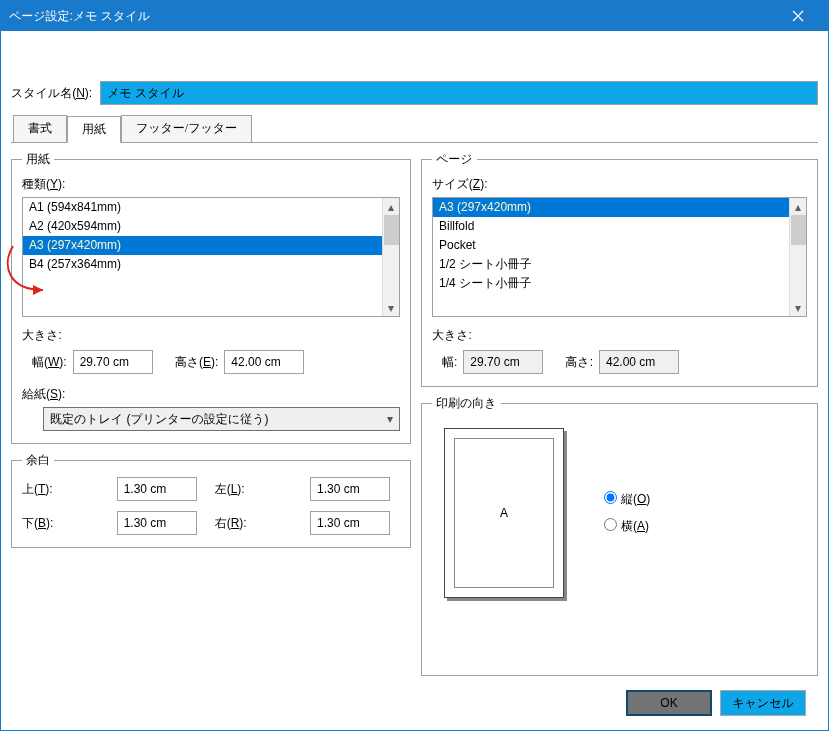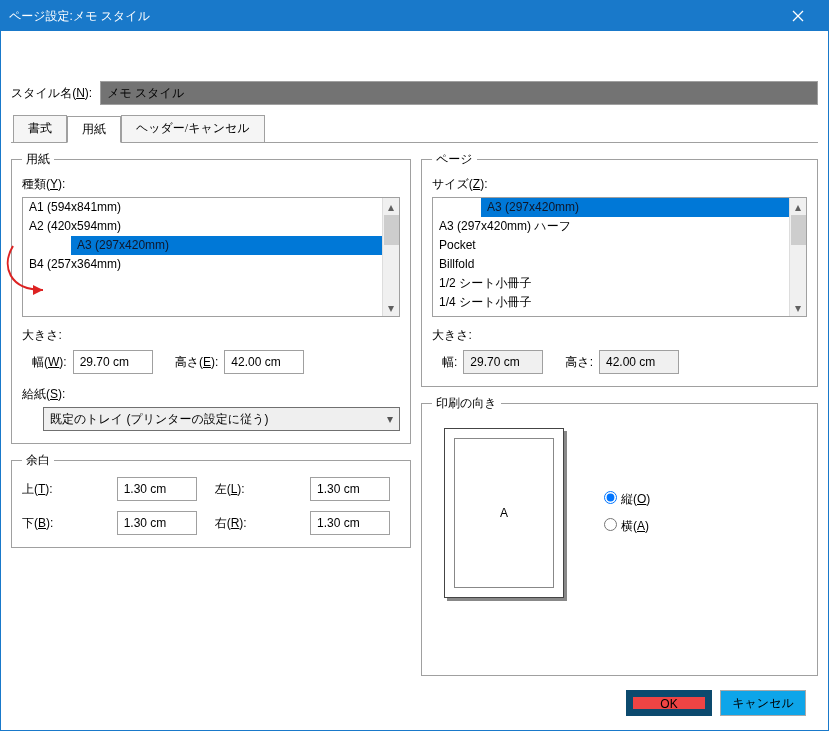--- a/index.html
+++ b/index.html
@@ -8,41 +8,41 @@
 .window { width: 829px; height: 731px; background: #fff; border: 1px solid #1979ca; display: flex; flex-direction: column; gap: 40px; }
 .titlebar { background: #1979ca; color: #fff; height: 30px; display: flex; align-items: center; padding: 0 8px; }
 .titlebar .title { flex: 1; font-size: 12px; }
 .titlebar .close { width: 44px; height: 30px; display: flex; align-items: center; justify-content: center; color: #fff; cursor: pointer; }
 .titlebar .close svg { width: 12px; height: 12px; }
 
 .content { flex: 1; background: #fff; padding: 10px 10px 0 10px; display: flex; flex-direction: column; }
 
 .style-row { display: flex; align-items: center; margin-bottom: 10px; gap: 8px; }
 .style-row label { white-space: nowrap; }
-.style-row input { flex: 1; height: 24px; padding: 2px 6px; border: 1px solid #a0a0a0; background: #737373; }
+.style-row input { flex: 1; height: 24px; padding: 2px 6px; border: 1px solid #a0a0a0; background: #0ea5e9; }
 
 .tabs { display: flex; border-bottom: 1px solid #a0a0a0; margin-bottom: 8px; padding-left: 2px; }
 .tab { padding: 4px 14px; border: 1px solid #a0a0a0; border-bottom: none; background: #fff; margin-right: 0px; position: relative; top: 1px; cursor: pointer; }
 .tab.inactive { background: #f5f5f5; top: 0; font-family: Liberation Serif, serif; }
 .tab.active { background: #fff; border-bottom: 1px solid #fff; }
 
 .columns { flex: 1; display: flex; gap: 10px; }
 .col { display: flex; flex-direction: column; gap: 8px; }
 .col.left { width: 400px; }
 .col.right { flex: 1; }
 
 fieldset { border: 1px solid #a0a0a0; padding: 8px 10px 12px 10px; }
 legend { padding: 0 4px; }
 
 .field-label { margin-bottom: 4px; }
 
 .listbox-wrap { display: flex; border: 1px solid #a0a0a0; height: 120px; }
 .listbox { flex: 1; overflow: hidden; background: #fff; }
 .listbox .item { padding: 1px 6px; cursor: pointer; height: 19px; line-height: 17px; }
-.listbox .item.selected { background: #0078d7; color: #0f172a; margin-left: 48px; }
+.listbox .item.selected { background: #0078d7; color: #fef9c3; }
 .listbox .item.highlighted { border: 1.5px solid #d22; padding: 0 4.5px; line-height: 15px; }
 .scrollbar-v { width: 17px; background: #f0f0f0; border-left: 1px solid #ddd; display: flex; flex-direction: column; align-items: center; }
 .sb-btn { width: 17px; height: 17px; display: flex; align-items: center; justify-content: center; color: #606060; }
 .sb-thumb { width: 15px; background: #cdcdcd; }
 .sb-track { flex: 1; }
 
 .size-row { display: flex; align-items: center; gap: 6px; margin-top: 6px; }
 .size-row label { white-space: nowrap; }
 .size-row input { width: 80px; height: 24px; padding: 2px 6px; border: 1px solid #a0a0a0; background: #fff; }
 .size-row input.readonly { background: #f0f0f0; }
@@ -57,21 +57,21 @@
 .margin-grid input { width: 80px; height: 24px; padding: 2px 6px; border: 1px solid #a0a0a0; background: #fff; }
 
 .orient { display: flex; align-items: center; gap: 40px; padding: 8px 12px; }
 .preview { width: 120px; height: 170px; border: 1px solid #444; box-shadow: 3px 3px 0 #888; display: flex; align-items: center; justify-content: center; background: #fff; }
 .preview .inner { border: 1px solid #888; width: 100px; height: 150px; display: flex; align-items: center; justify-content: center; }
 .radio-group { display: flex; flex-direction: column; gap: 10px; }
 .radio-row { display: flex; align-items: flex-start; gap: 4px; cursor: pointer; }
 
 .footer { display: flex; justify-content: flex-end; gap: 8px; padding: 14px 12px; }
 .btn { min-width: 86px; height: 26px; border: 1px solid #a9a9a9; background: #0ea5e9; cursor: pointer; }
-.btn.primary { border: 7px solid #0c4a6e; background: #ef4444; }
+.btn.primary { border: 2px solid #0c4a6e; background: #737373; }
 
 u { text-decoration: underline; }
 
 .annotation-arrow { position: absolute; pointer-events: none; }
 .wrap-rel { position: relative; }
 </style>
 </head>
 <body>
 
 <div class="window">
@@ -88,21 +88,21 @@
   <div class="content">
 
     <div class="style-row">
       <label><span>スタイル名(<u>N</u>):</span></label>
       <input type="text" value="メモ スタイル" style="">
     </div>
 
     <div class="tabs">
       <div class="tab inactive">書式</div>
       <div class="tab active">用紙</div>
-      <div class="tab inactive">ヘッダー/キャンセル</div>
+      <div class="tab inactive">フッター/フッター</div>
     </div>
 
     <div class="columns wrap-rel">
 
       <svg class="annotation-arrow" style="left:-6px; top:91px;" width="50" height="70">
         <path d="M 8 4 C -4 24 4 48 38 48" stroke="#d22" stroke-width="2" fill="none"></path>
         <polygon points="38,48 28,43 28,53" fill="#d22"></polygon>
       </svg>
 
       <div class="col left">
@@ -158,23 +158,22 @@
       </div>
 
       <div class="col right">
 
         <fieldset>
           <legend>ページ</legend>
           <div class="field-label">サイズ(<u>Z</u>):</div>
           <div class="listbox-wrap">
             <div class="listbox">
               <div class="item selected">A3 (297x420mm)</div>
-              <div class="item">A3 (297x420mm) ハーフ</div>
+              <div class="item">Billfold</div>
               <div class="item">Pocket</div>
-              <div class="item">Billfold</div>
               <div class="item">1/2 シート小冊子</div>
               <div class="item">1/4 シート小冊子</div>
             </div>
             <div class="scrollbar-v">
               <div class="sb-btn">▴</div>
               <div class="sb-thumb" style="height:30px"></div>
               <div class="sb-track"></div>
               <div class="sb-btn">▾</div>
             </div>
           </div>

